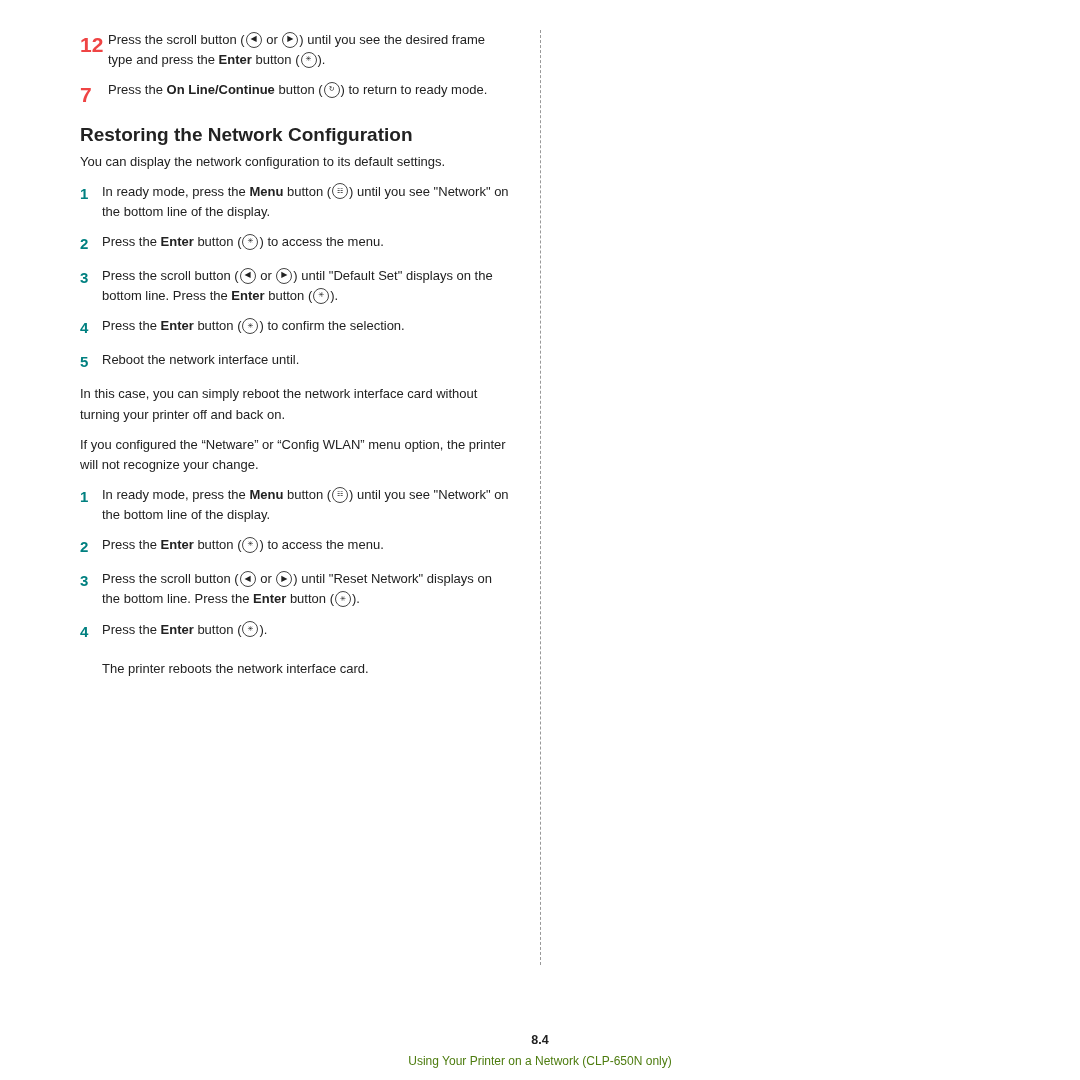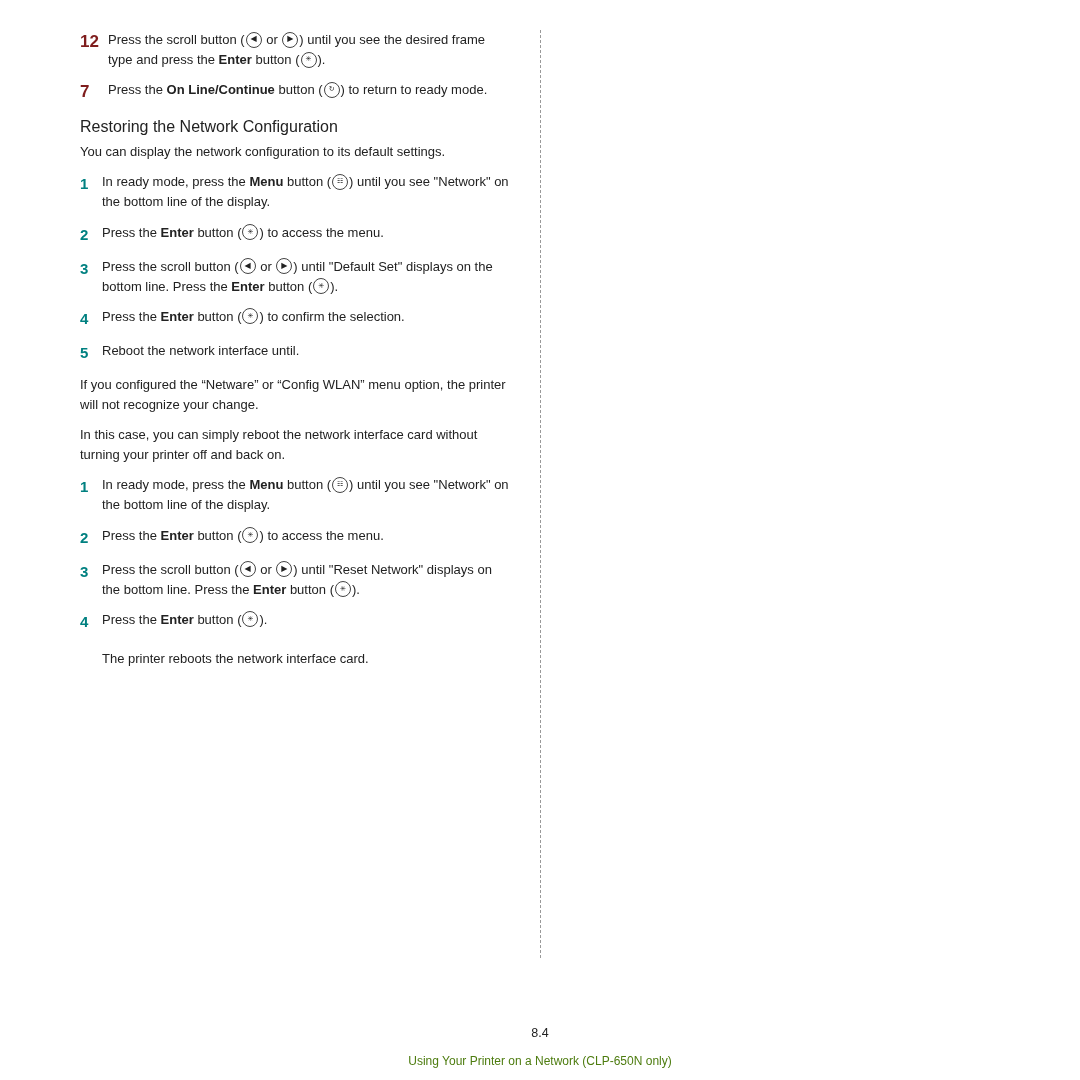--- a/index.html
+++ b/index.html
@@ -48,45 +48,45 @@
     }
 
     .step-block {
       margin-bottom: 10px;
       display: flex;
       flex-direction: row;
       align-items: flex-start;
     }
 
     .step-num-large {
-      font-size: 17px;
-      font-weight: bold;
-      color: #7f1d1d;
+      font-size: 21px;
+      font-weight: bold;
+      color: #ef4444;
       min-width: 28px;
       margin-top: 0px;
       line-height: 1.4;
     }
 
     .step-num-small {
       font-size: 13px;
       font-weight: bold;
       color: #008080;
       min-width: 20px;
       margin-top: 0px;
       line-height: 1.6;
     }
 
     .step-text {
       flex: 1;
       line-height: 1.55;
     }
 
     .section-heading {
-      font-weight: normal;
-      font-size: 16px;
+      font-weight: bold;
+      font-size: 19px;
       margin-bottom: 6px;
       margin-top: 8px;
     }
 
     .section-intro {
       margin-bottom: 10px;
       line-height: 1.55;
     }
 
     .bold { font-weight: bold; }
@@ -168,21 +168,22 @@
 
     .footer {
       text-align: center;
       padding: 8px 0 12px 0;
       font-size: 12.5px;
       color: #222;
       border-top: none;
     }
 
     .footer-page {
-      margin-bottom: 14px;
+      margin-bottom: 7px;
+      font-weight: bold;
     }
 
     .footer-text {
       font-size: 12px;
       color: #4d7c0f;
     }
 
     .step-13 {
       margin-bottom: 14px;
     }
@@ -239,22 +240,22 @@
         </span>
       </div>
 
       <div class="step-block">
         <span class="step-num-small" style="color:#008080; font-weight:bold; font-size:15px; min-width:22px;">5</span>
         <span class="step-text">
           Reboot the network interface until.
         </span>
       </div>
 
+      <div class="section-intro">In this case, you can simply reboot the network interface card without turning your printer off and back on.</div>
       <div class="section-intro">If you configured the “Netware” or “Config WLAN” menu option, the printer will not recognize your change.</div>
-      <div class="section-intro">In this case, you can simply reboot the network interface card without turning your printer off and back on.</div>
 
       <div class="step-block">
         <span class="step-num-small" style="color:#008080; font-weight:bold; font-size:15px; min-width:22px;">1</span>
         <span class="step-text">
           In ready mode, press the <span class="bold">Menu</span> button (<span class="icon-menu">☷</span>) until you see "Network" on the bottom line of the display.
         </span>
       </div>
 
       <div class="step-block">
         <span class="step-num-small" style="color:#008080; font-weight:bold; font-size:15px; min-width:22px;">2</span>

